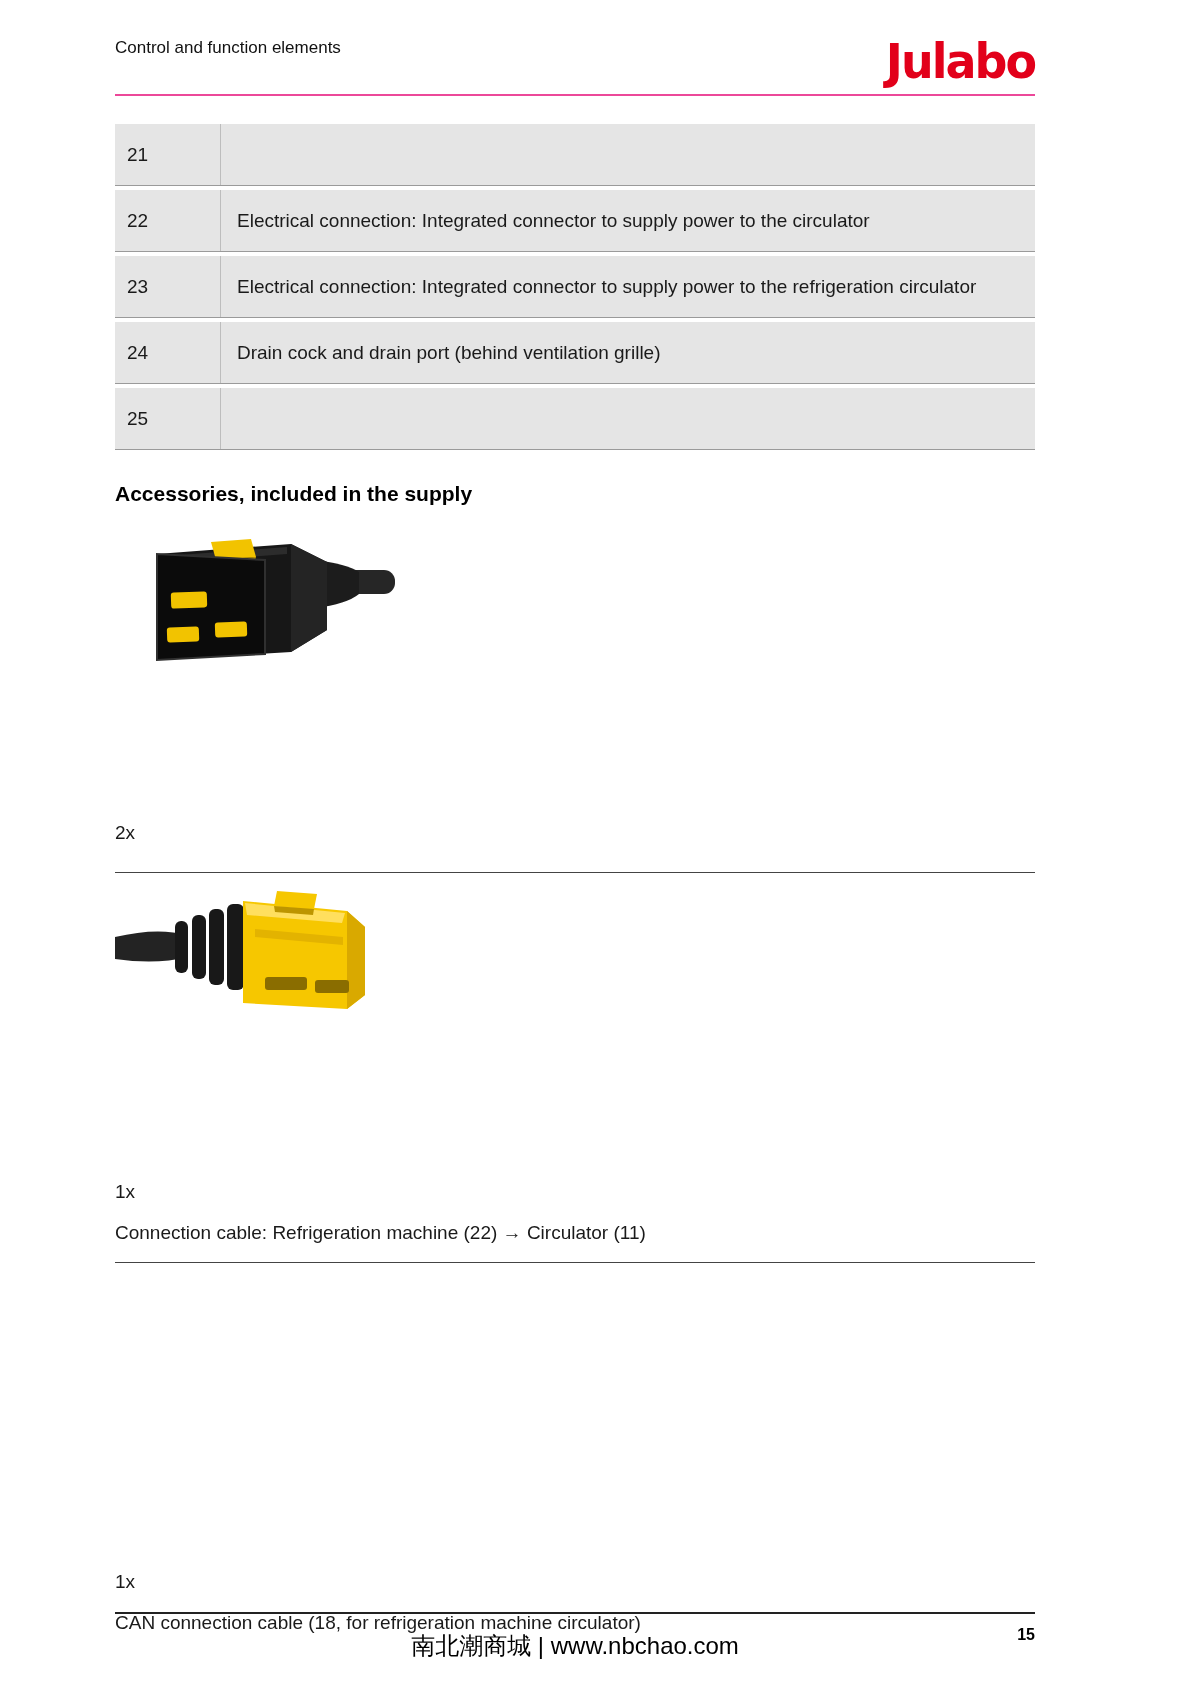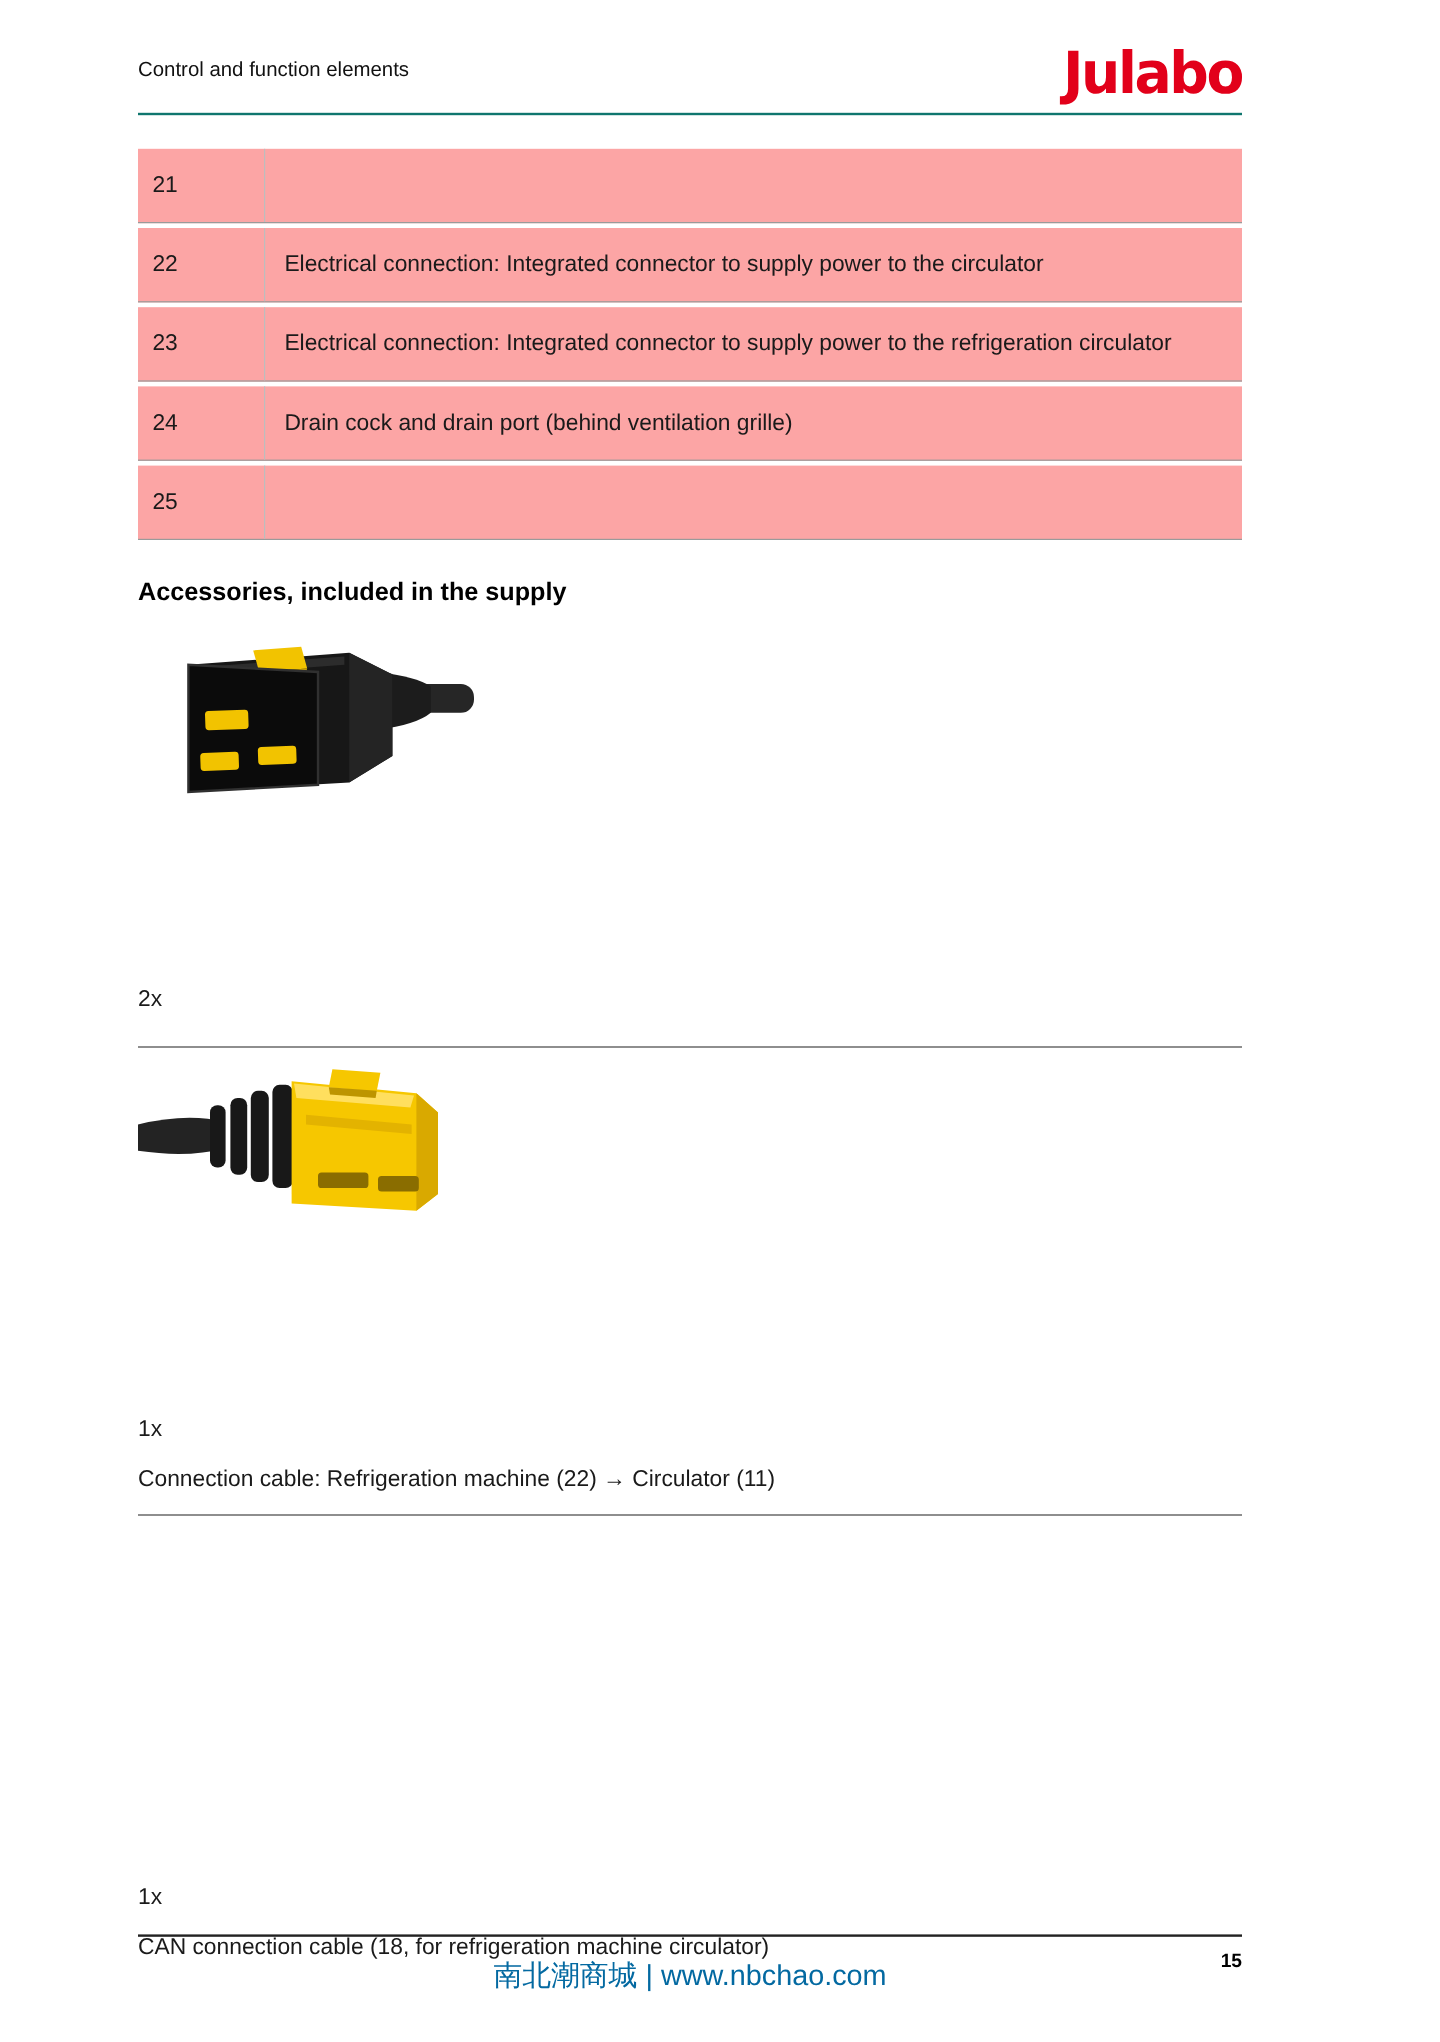--- a/index.html
+++ b/index.html
@@ -8,38 +8,38 @@
     width:1200px; height:1702px;
     position:relative;
     font-family:"Liberation Sans", sans-serif;
     color:#1a1a1a;
     overflow:hidden;
   }
   .page { padding:38px 165px 0 115px; }
 
   
   .header {
-    display:flex; justify-content:space-between; align-items:center;
-    border-bottom:2px solid #0f766e;
+    display:flex; justify-content:space-between; align-items:flex-start;
+    border-bottom:2px solid #ec4899;
     padding-bottom:10px;
   }
   .header-title { font-size:17px; color:#111; padding-bottom:6px; }
   .logo {
     font-size:46px; font-weight:bold; letter-spacing:-2px;
     color:#e2001a;
     font-family:"DejaVu Sans", sans-serif;
     transform:scaleY(1.05);
     line-height:1;
   }
 
   
   .parts-table { margin-top:28px; }
   .trow {
     display:flex; align-items:center;
-    background:#fca5a5;
+    background:#e5e5e5;
     min-height:62px;
     margin-bottom:4px;
     border-bottom:1px solid #9a9a9a;
   }
   .tnum {
     width:106px; flex:0 0 106px;
     padding-left:12px;
     font-size:19px;
     align-self:stretch;
     display:flex; align-items:center;
@@ -79,21 +79,21 @@
   .footer {
     position:absolute;
     left:115px; right:165px; bottom:0;
     height:90px;
     border-top:2px solid #222;
     text-align:center;
   }
   .footer-site {
     display:inline-block;
     margin-top:16px;
-    font-size:24px; color:#0369a1;
+    font-size:24px; color:#000000;
   }
   .footer-page {
     position:absolute; right:0; top:12px;
     font-size:16px; font-weight:bold; color:#000;
   }
 </style>
 </head>
 <body>
 
 <div class="page">

